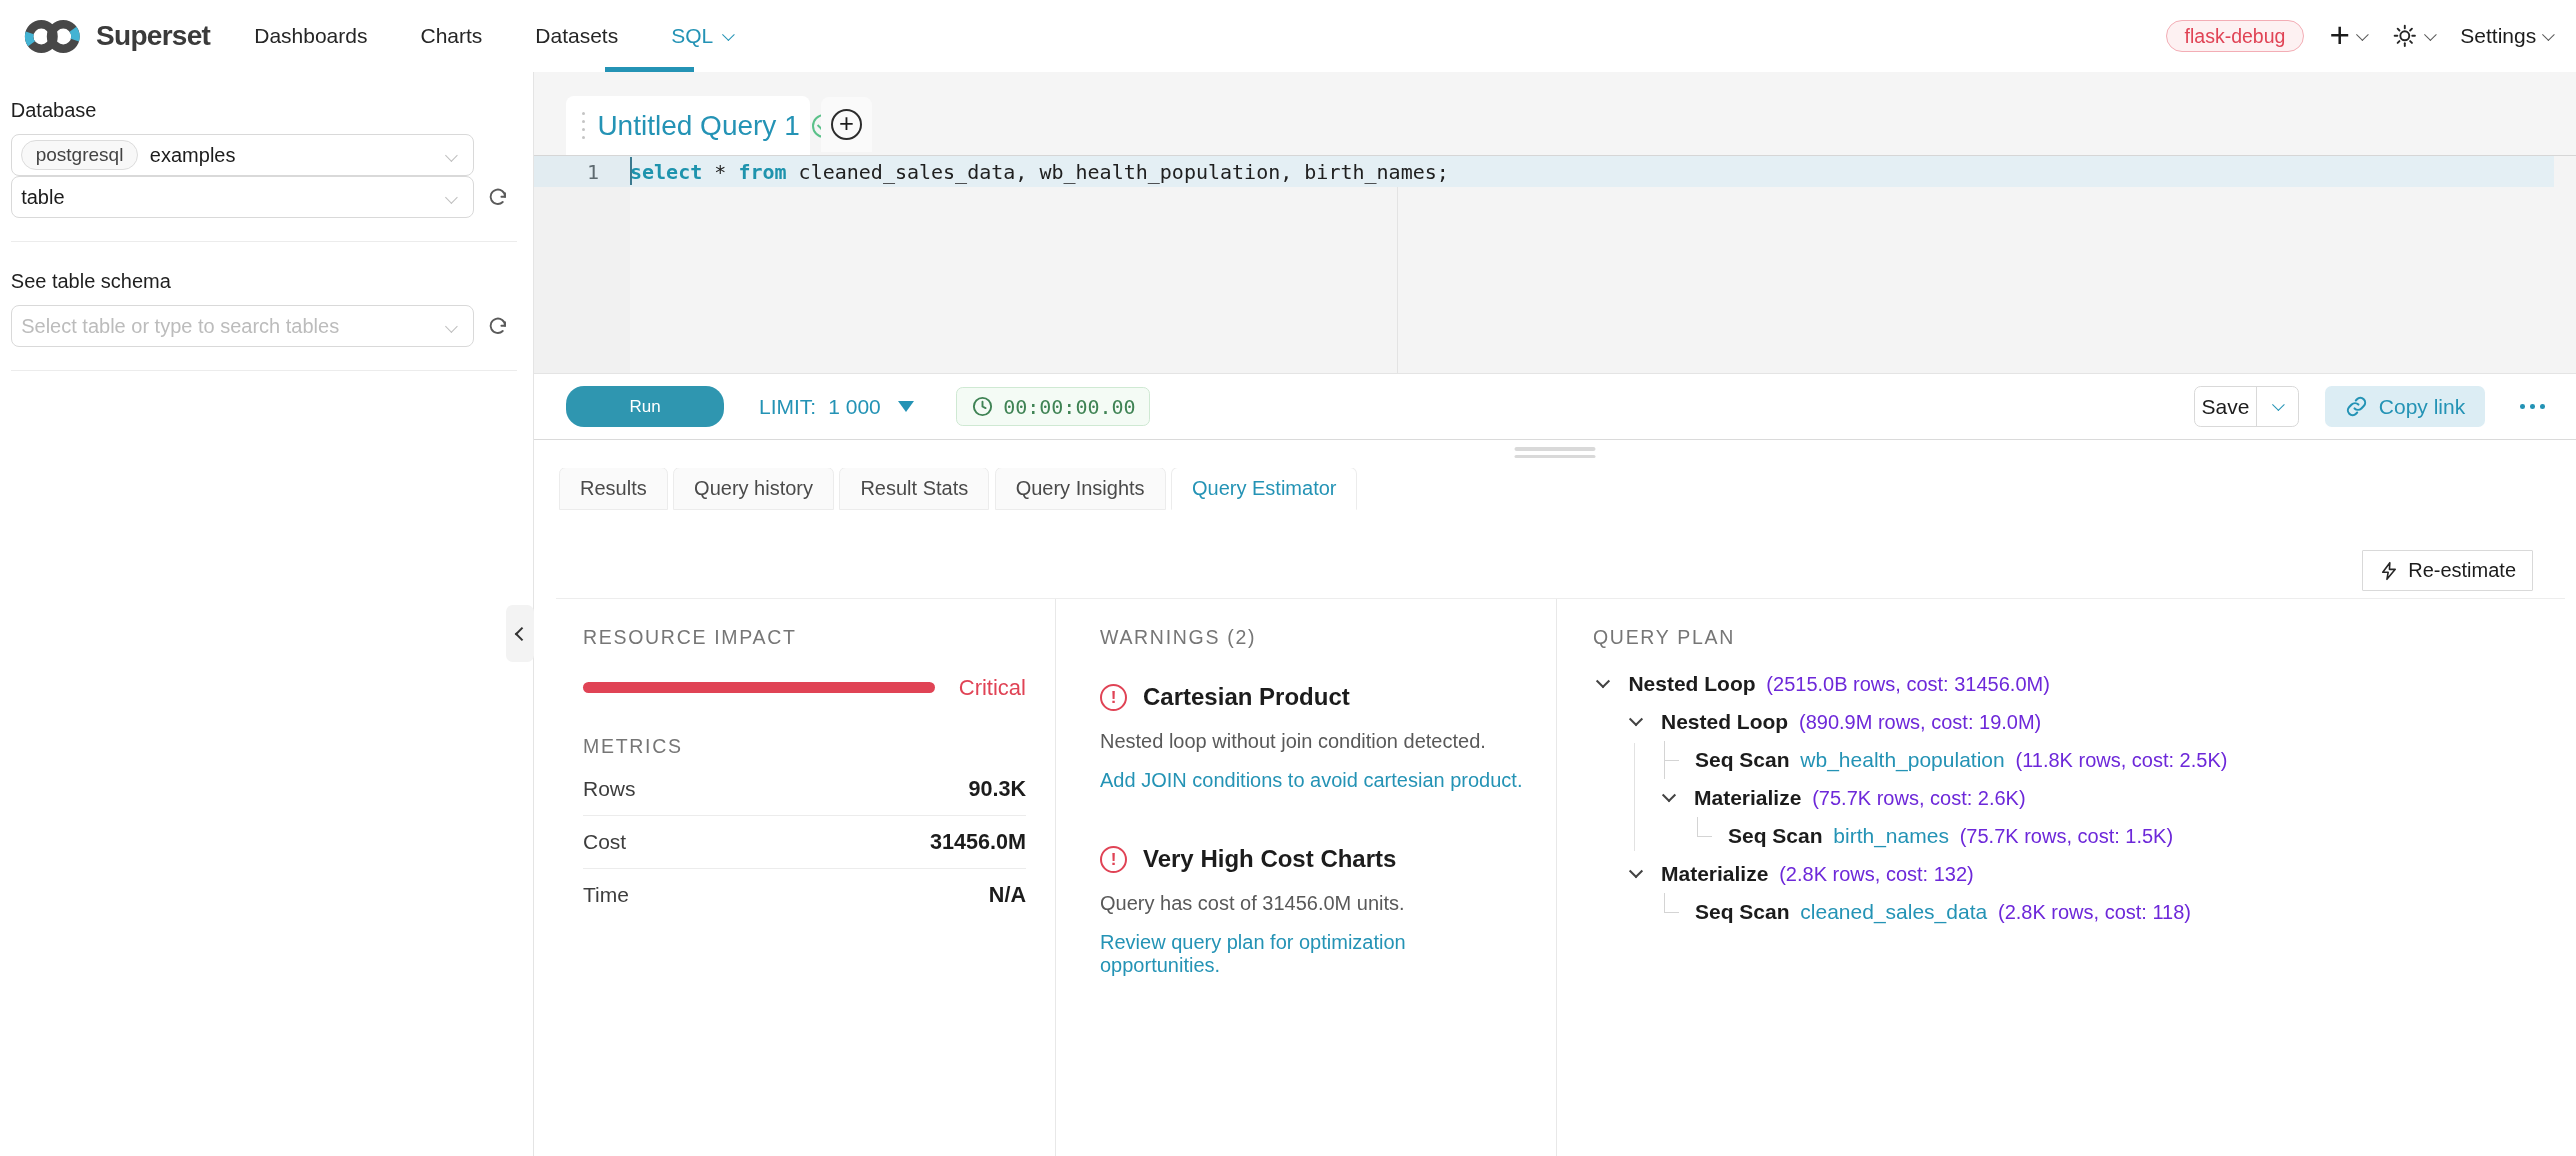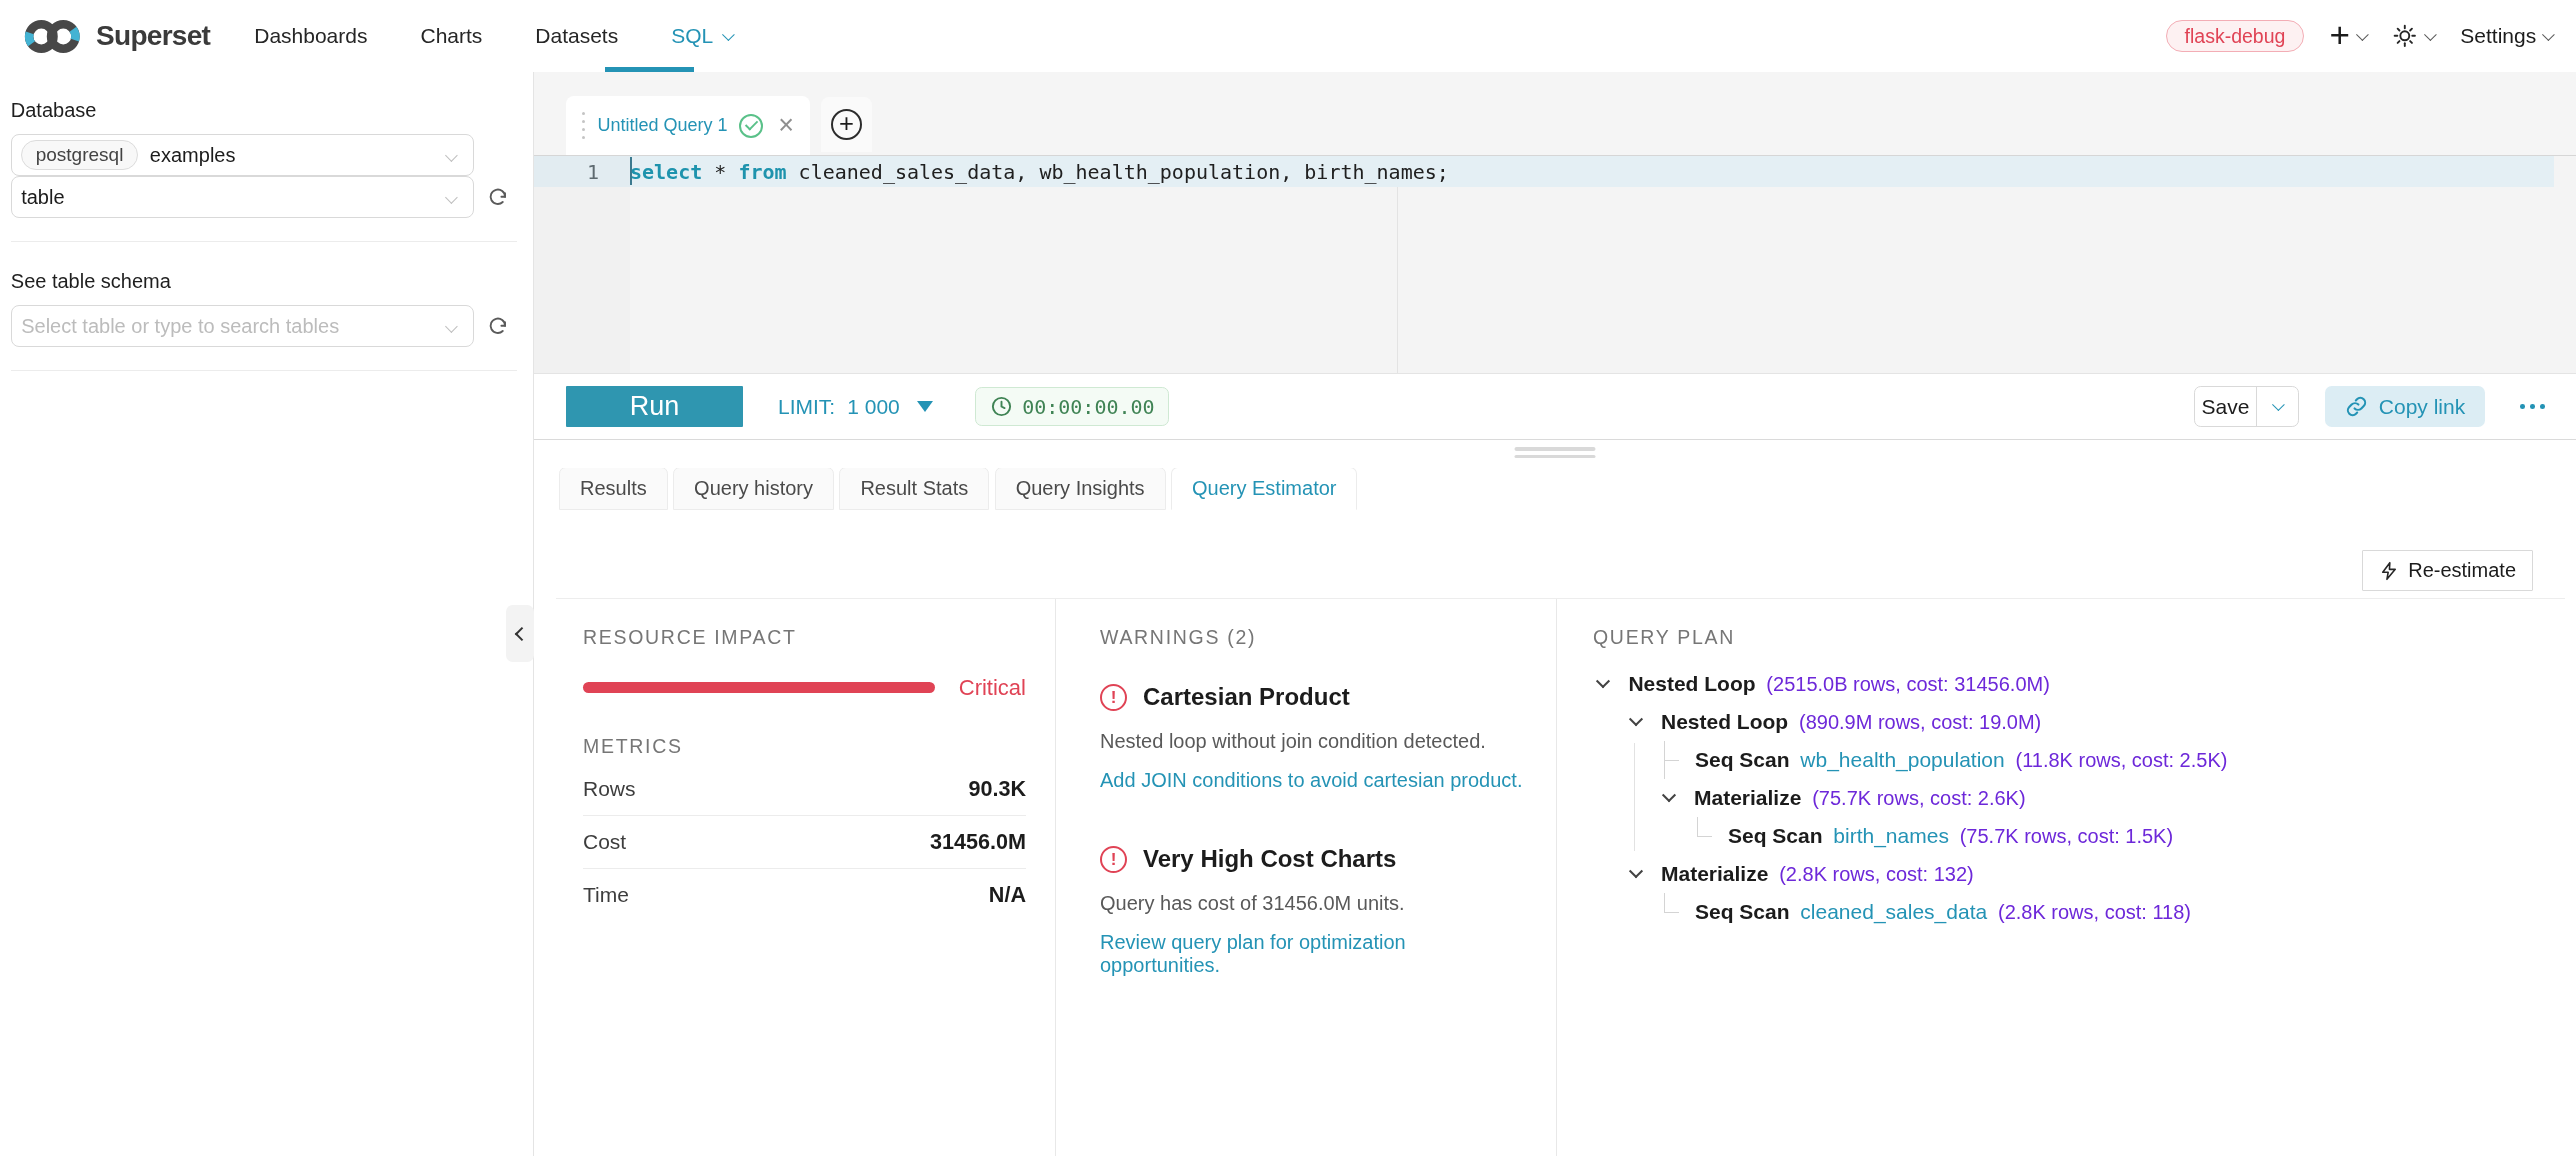--- a/index.html
+++ b/index.html
@@ -47,21 +47,21 @@
   .sb-gap-lg { margin-top:32px; }
   .sb-hr { border:none; border-top:1.3px solid #ececec; margin:23px 16px 0 0; }
   .sb-label-mt { margin-top:28px; }
 
   
   .tabstrip { height:84px; background:#f5f5f5; border-bottom:1.3px solid #d6d6d6; position:relative; flex:none; }
   .editor-tab { position:absolute; left:32px; bottom:0; width:244px; height:59px; background:#fff;
     border-radius:8px 8px 0 0; display:flex; align-items:center; padding:0 16px; gap:12px; cursor:pointer; }
   .drag-dots { display:flex; flex-direction:column; gap:4.7px; }
   .drag-dots i { width:3.4px; height:3.4px; border-radius:50%; background:#c4c4c4; }
-  .etab-title { color:#2493b5; font-size:18px; white-space:nowrap; }
+  .etab-title { color:#2493b5; font-size:28px; white-space:nowrap; }
   .check-circle { width:24px; height:24px; border:2px solid #5ac189; border-radius:50%; position:relative; flex:none; }
   .check-circle::after { content:""; position:absolute; left:6.7px; top:2.7px; width:5.4px; height:10px;
     border-right:2px solid #5ac189; border-bottom:2px solid #5ac189; transform:rotate(45deg); }
   .etab-close { color:#8f8f8f; font-size:27px; line-height:1; margin-left:2.7px; cursor:pointer; }
   .plus-stub { position:absolute; left:287px; bottom:2.7px; width:51px; height:55px; background:#fafafa;
     border-radius:8px 8px 0 0; display:flex; align-items:center; justify-content:center; cursor:pointer; }
   .plus-circle { width:31px; height:31px; border:2px solid #2c2c2c; border-radius:50%;
     display:flex; align-items:center; justify-content:center; font-size:25.6px; font-weight:400; color:#1c1c1c; padding-bottom:2.7px; }
 
   
@@ -73,22 +73,22 @@
   .code-line { position:absolute; left:96px; right:21.6px; top:0; height:31px; background:#e4eff4;
     display:flex; align-items:center; white-space:pre; }
   .kw { color:#1e93ad; font-weight:700; }
   .plain { color:#202020; }
   .cursor { position:absolute; left:96px; top:1.3px; height:28px; width:2px; background:#3c7a8f; }
   .print-margin { position:absolute; left:863px; top:0; bottom:0; width:1.3px; background:#e3e3e3; }
 
   
   .ed-toolbar { height:67px; background:#fff; border-top:1.3px solid #e4e4e4; border-bottom:1.3px solid #dadada;
     display:flex; align-items:center; padding:0 21.6px 0 32px; flex:none; }
-  .run-btn { width:177px; height:41px; background:#2f96b0; color:#fff; border-radius:1px;
-    display:flex; align-items:center; justify-content:center; font-size:27px; cursor:pointer; }
+  .run-btn { width:158px; height:41px; background:#2f96b0; color:#fff; border-radius:18px;
+    display:flex; align-items:center; justify-content:center; font-size:17px; cursor:pointer; }
   .limit-group { margin-left:35px; display:flex; align-items:center; color:#2493b5; font-size:21px; cursor:pointer; }
   .limit-value { margin-left:12px; }
   .tri-down { width:0; height:0; border-left:8.8px solid transparent; border-right:8.8px solid transparent;
     border-top:11.5px solid #2493b5; margin-left:17.5px; }
   .timer-pill { margin-left:42px; height:39px; border:1.3px solid #cfe9d3; background:#f4fbf5; border-radius:6.7px;
     display:flex; align-items:center; gap:9.4px; padding:0 13.5px; color:#3f8354;
     font-family:"DejaVu Sans Mono", monospace; font-size:20px; }
   .tb-right { margin-left:auto; display:flex; align-items:center; gap:25.6px; }
   .save-btn { display:flex; height:41px; border:1.3px solid #d9d9d9; border-radius:6.7px; overflow:hidden; background:#fff; cursor:pointer; }
   .save-main { padding:0 7px; display:flex; align-items:center; font-size:21px; color:#1c1c1c; }

